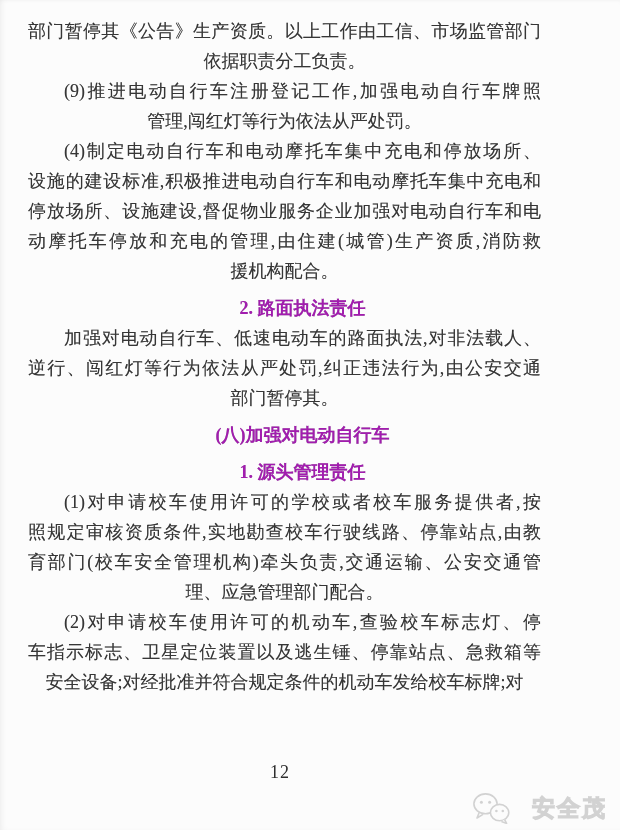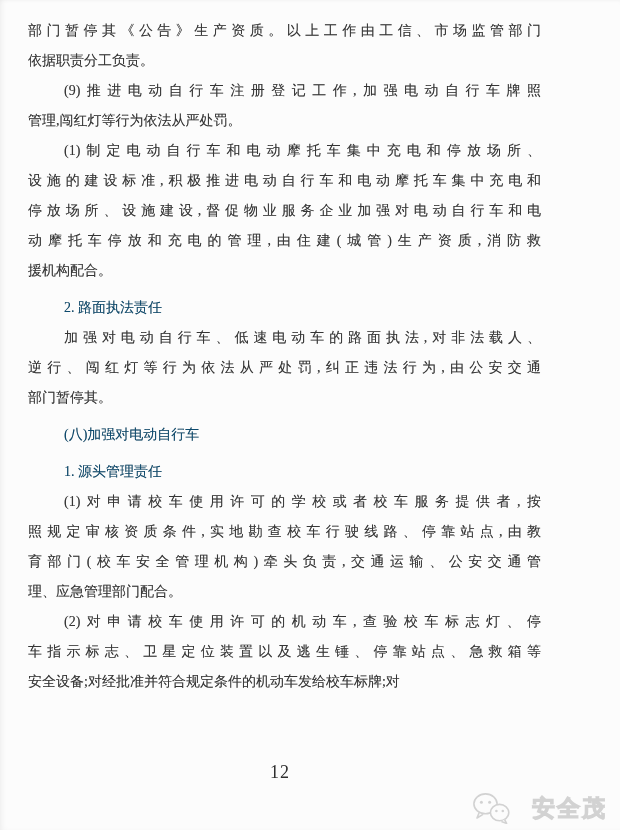--- a/index.html
+++ b/index.html
@@ -14,31 +14,31 @@
     position: absolute; inset: 0;
     background: #fcfcfc;
     box-shadow: inset 4px 0 6px -3px rgba(0,0,0,0.07), inset 0 3px 5px -3px rgba(0,0,0,0.04);
   }
   .content {
     position: absolute;
     left: 28px; top: 16px;
     width: 513px;
   }
   .block {
-    font-size: 14px;
+    font-size: 18px;
     line-height: 30px;
     color: #363636;
     text-shadow: 0 0 0.5px rgba(70,70,70,0.45);
   }
   .block.heading { margin-top: 7px; }
   .block.heading .line {
-    font-weight: 400;
-    color: #0c4a6e;
+    font-weight: 700;
+    color: #a21caf;
   }
-  .line { min-height: 30px; }
+  .line { min-height: 30px; text-align: center; }
   .line.fill {
     text-align: justify;
     text-align-last: justify;
   }
   .line.indent { text-indent: 36px; }
   .page-number {
     position: absolute;
     top: 762px; left: 0; width: 560px;
     text-align: center;
     font-size: 18px;
@@ -71,21 +71,21 @@
 
   <div class="block paragraph">
         <div class="line fill">部门暂停其《公告》生产资质。以上工作由工信、市场监管部门</div>
         <div class="line">依据职责分工负责。</div>
       </div>
       <div class="block paragraph">
         <div class="line fill indent">(9)推进电动自行车注册登记工作,加强电动自行车牌照</div>
         <div class="line">管理,闯红灯等行为依法从严处罚。</div>
       </div>
       <div class="block paragraph">
-        <div class="line fill indent">(1)制定电动自行车和电动摩托车集中充电和停放场所、</div>
+        <div class="line fill indent">(4)制定电动自行车和电动摩托车集中充电和停放场所、</div>
         <div class="line fill">设施的建设标准,积极推进电动自行车和电动摩托车集中充电和</div>
         <div class="line fill">停放场所、设施建设,督促物业服务企业加强对电动自行车和电</div>
         <div class="line fill">动摩托车停放和充电的管理,由住建(城管)生产资质,消防救</div>
         <div class="line">援机构配合。</div>
       </div>
       <div class="block heading">
         <div class="line indent">2. 路面执法责任</div>
       </div>
       <div class="block paragraph">
         <div class="line fill indent">加强对电动自行车、低速电动车的路面执法,对非法载人、</div>

